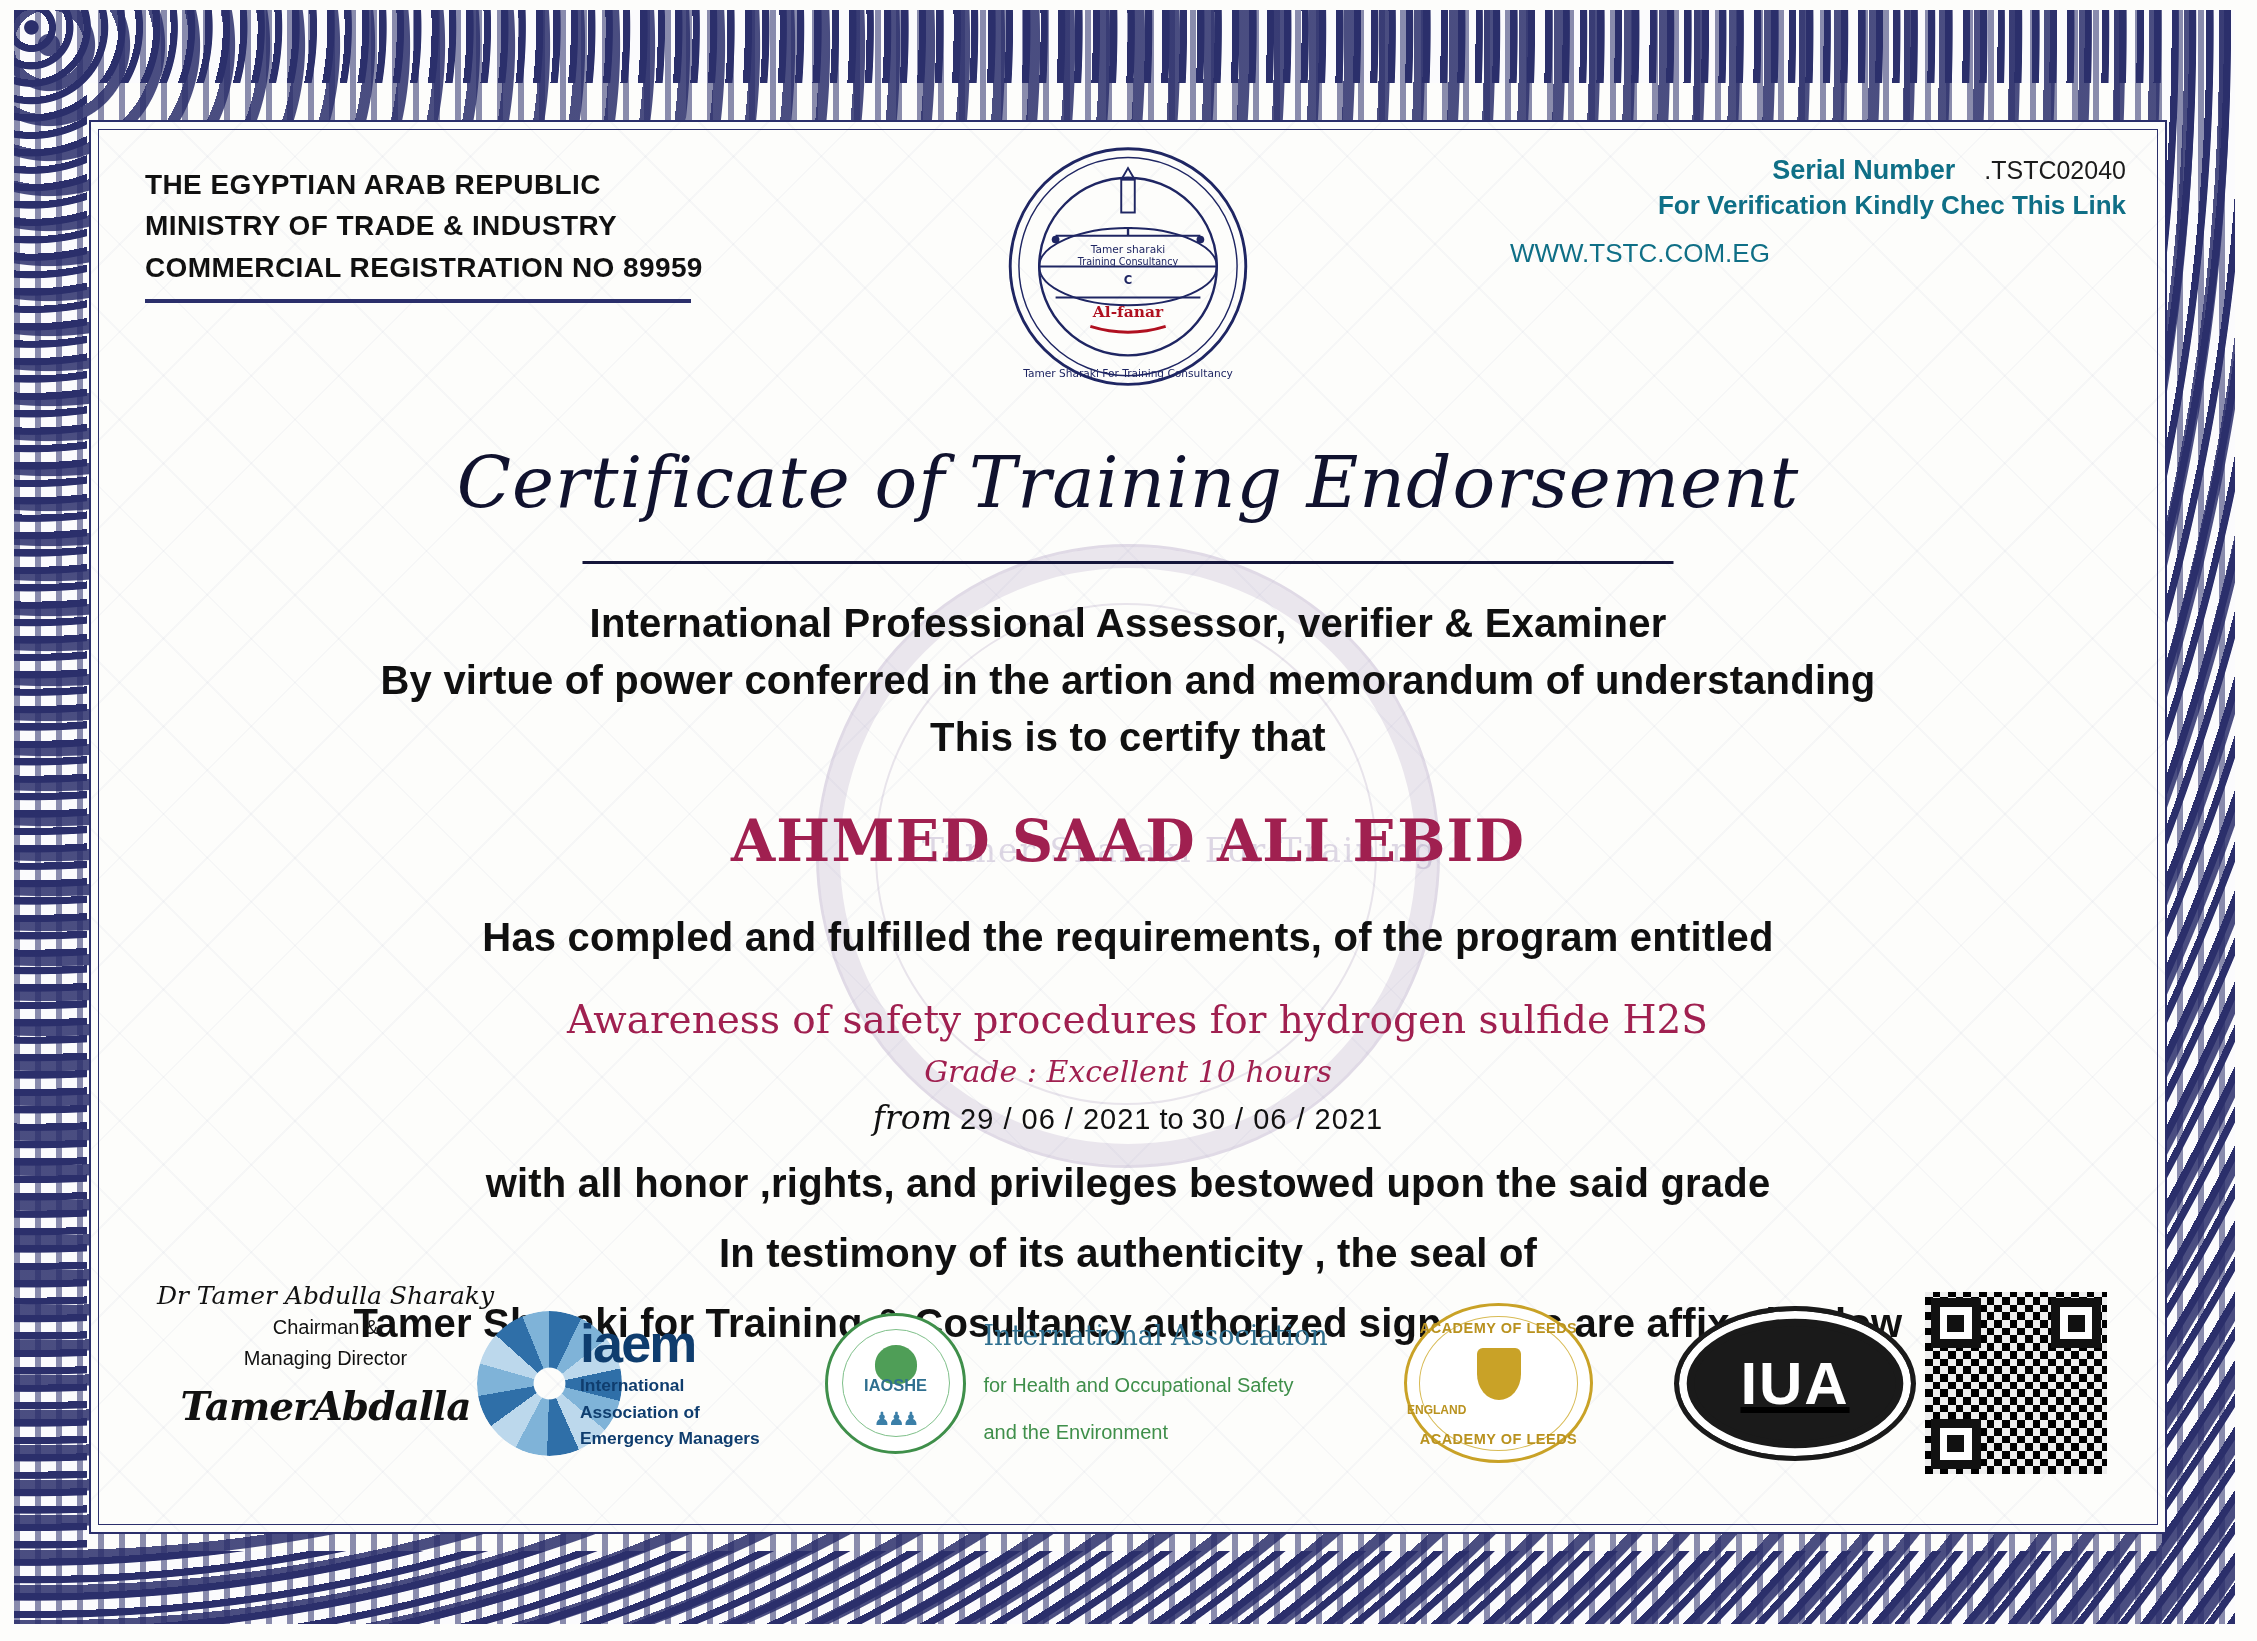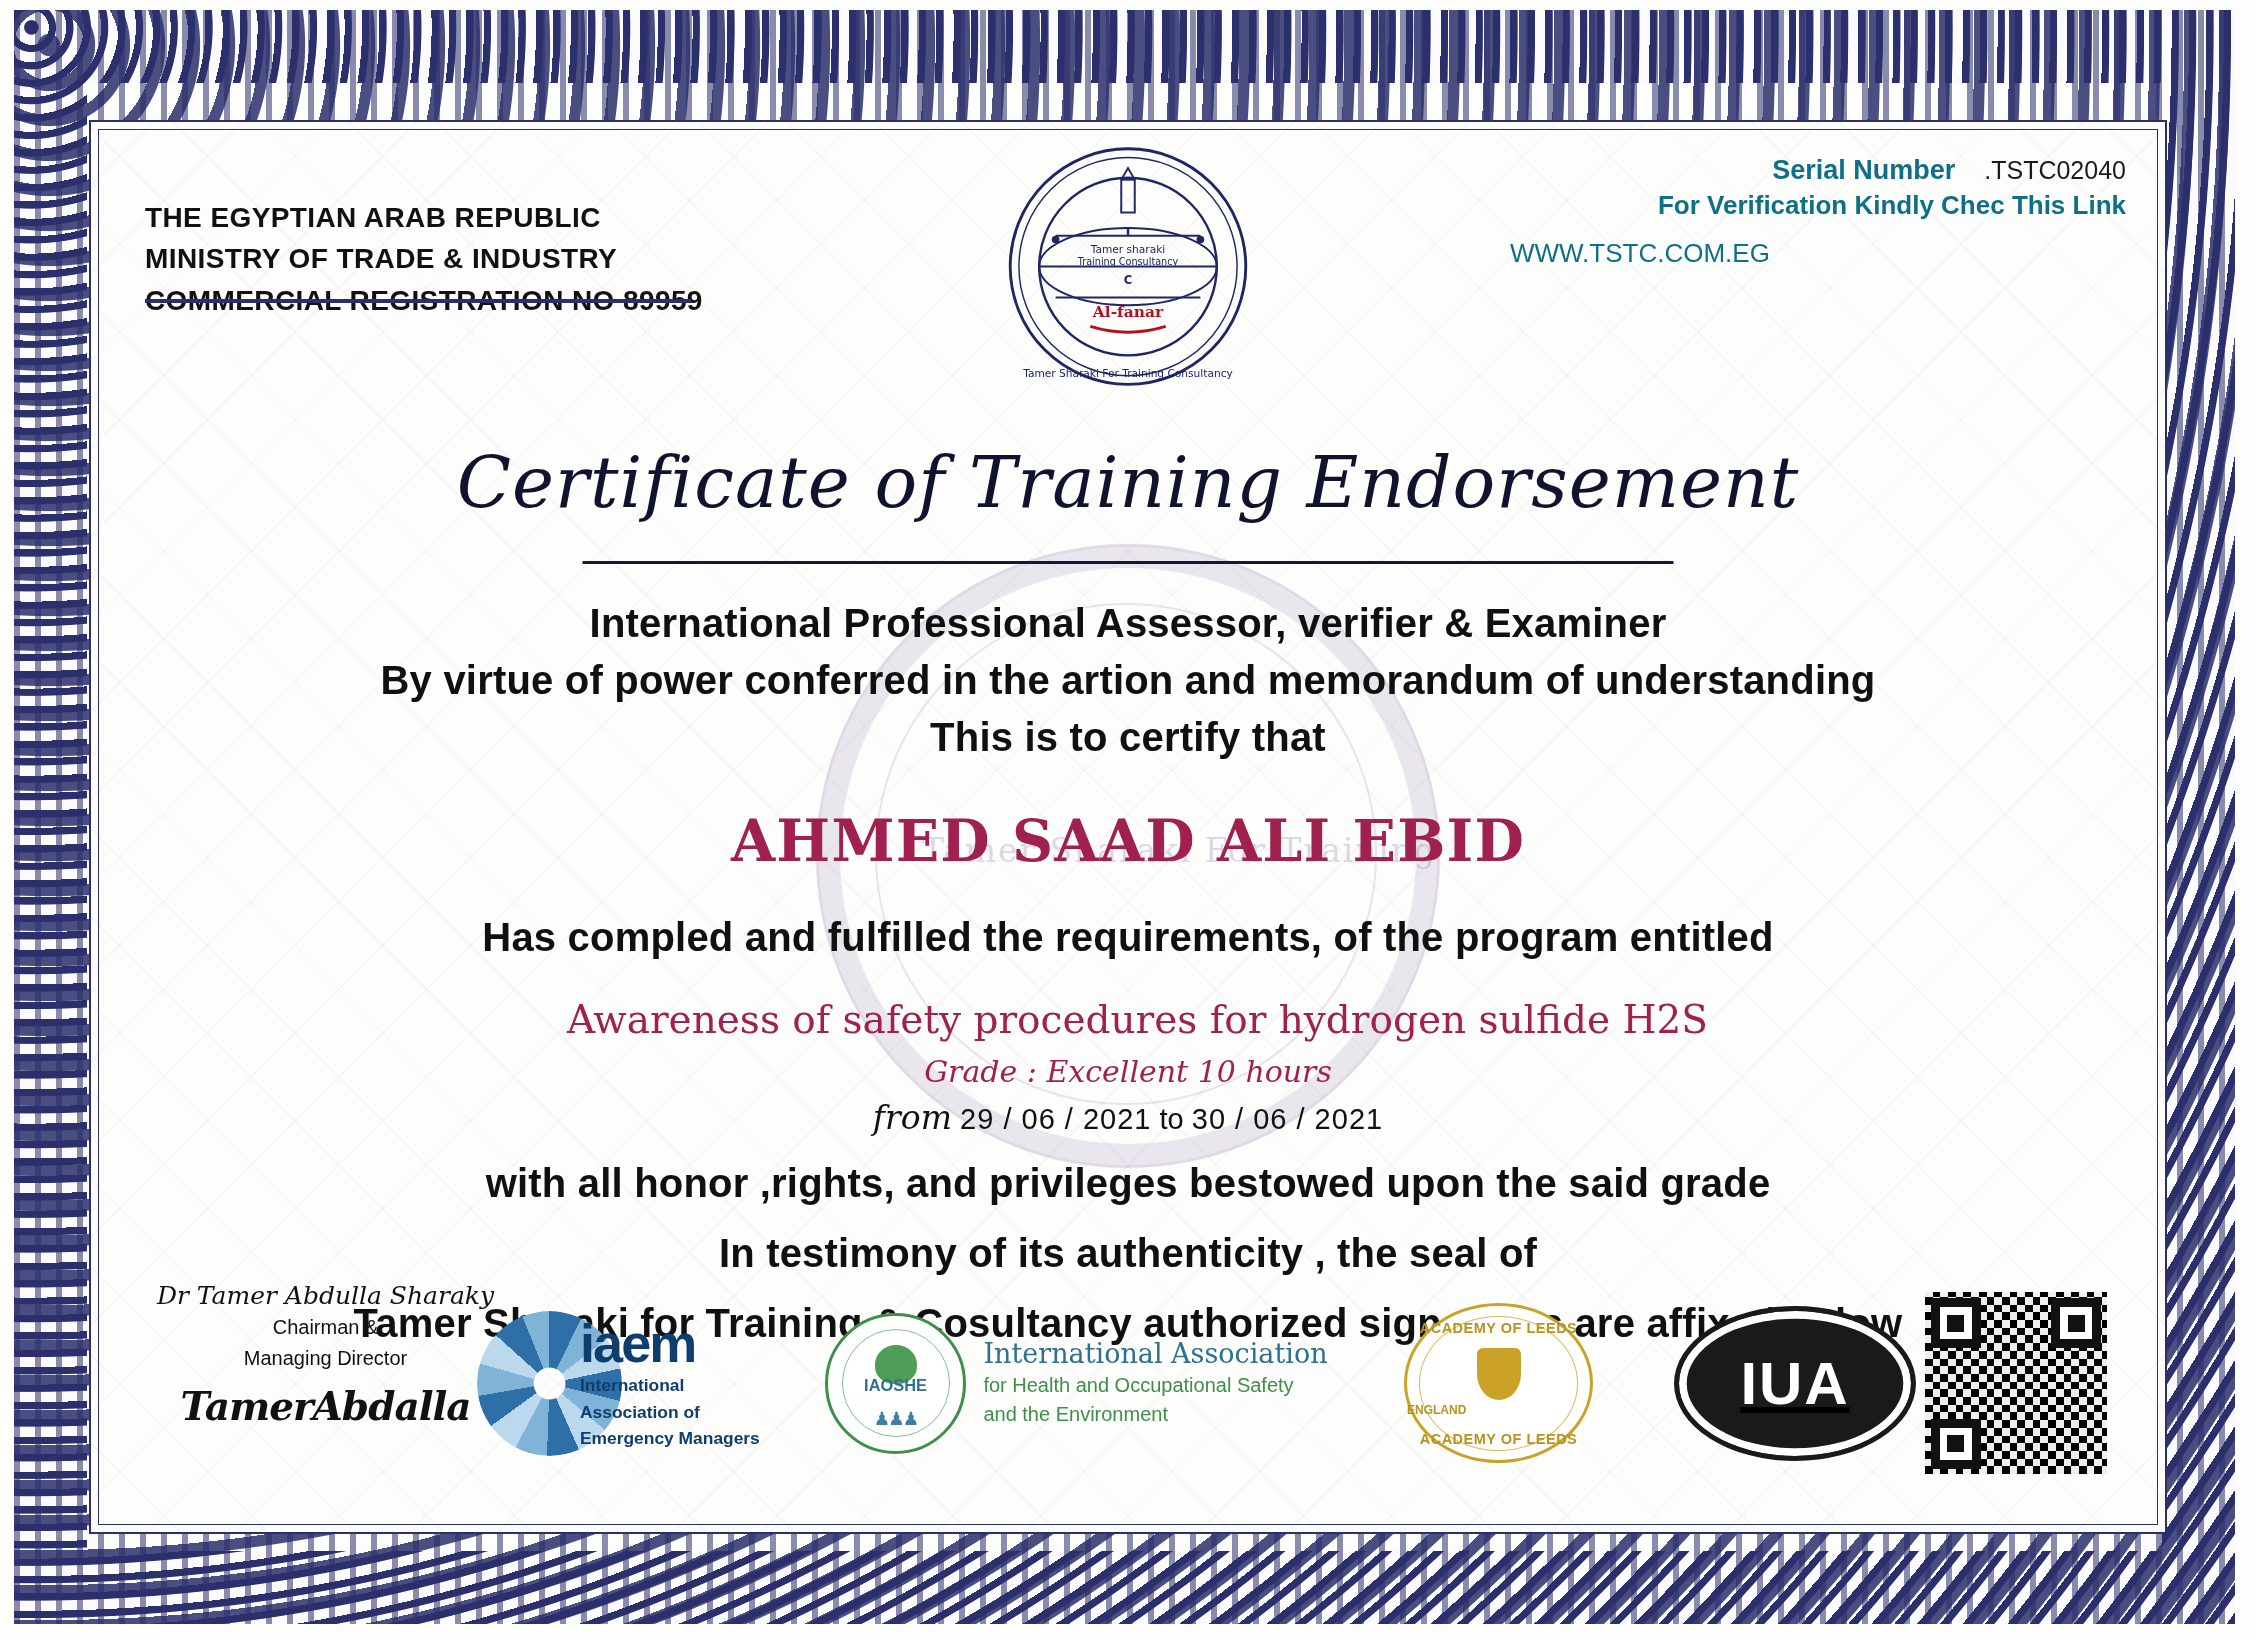--- a/index.html
+++ b/index.html
@@ -79,21 +79,20 @@
     left: 6.8px; top: 6.8px; right: 6.8px; bottom: 6.8px;
     border: 1px solid #2b2f6b;
     pointer-events: none;
   }
 
   
   .ministry {
     position: absolute;
     left: 54px; top: 42px;
     width: 734px;
-    margin-top: 33px;
   }
   .ministry div {
     font-size: 28px;
     font-weight: bold;
     letter-spacing: 0.4px;
     color: #111;
     line-height: 1.48;
   }
   .ministry-rule {
     position: absolute;
@@ -398,21 +397,21 @@
   .iaoshe .txt .l1 {
     font-family: "DejaVu Serif", serif;
     font-size: 27px;
     color: #2f6f8f;
     line-height: 1.2;
   }
   .iaoshe .txt .l2 {
     font-size: 20px;
     color: #3f8f4a;
     line-height: 1.35;
-    margin-top: 2px;
+    margin-top: 20px;
   }
 
   
   .leeds { left: 927px; width: 241px; }
   .leeds .medal {
     width: 183px; height: 154px;
     border-radius: 50%;
     border: 3.9px solid #c9a227;
     position: relative;
     background: #fff;

